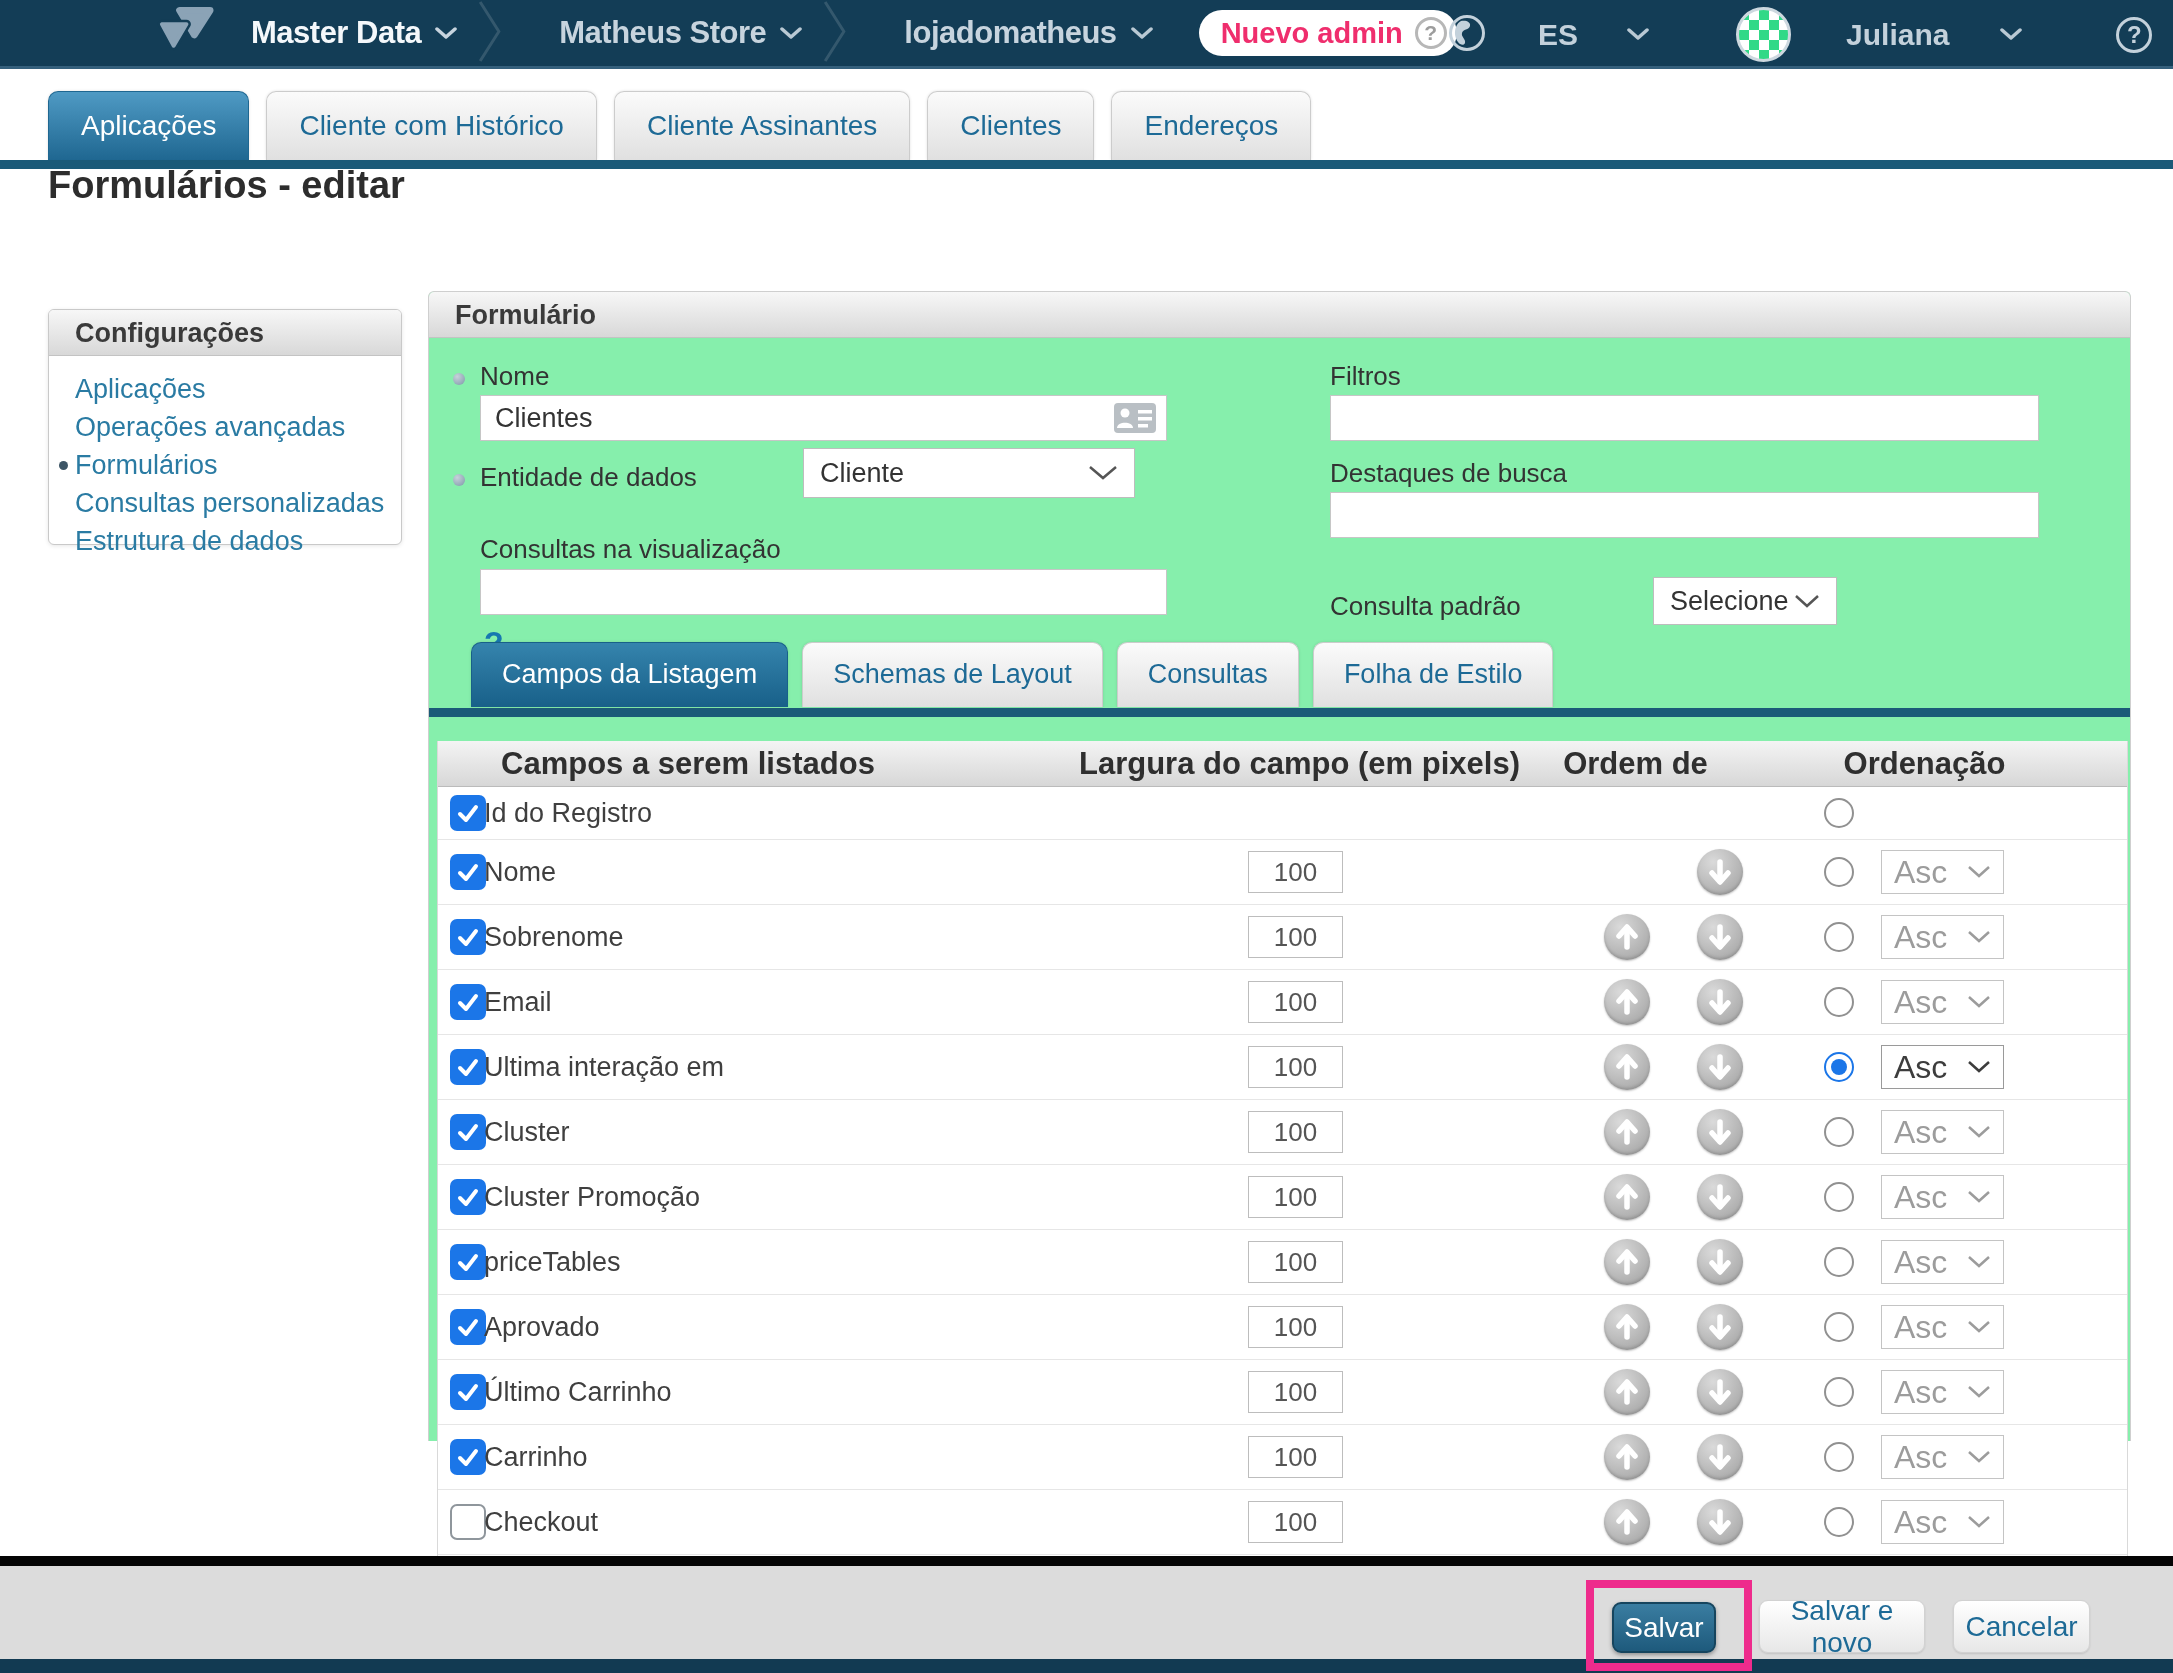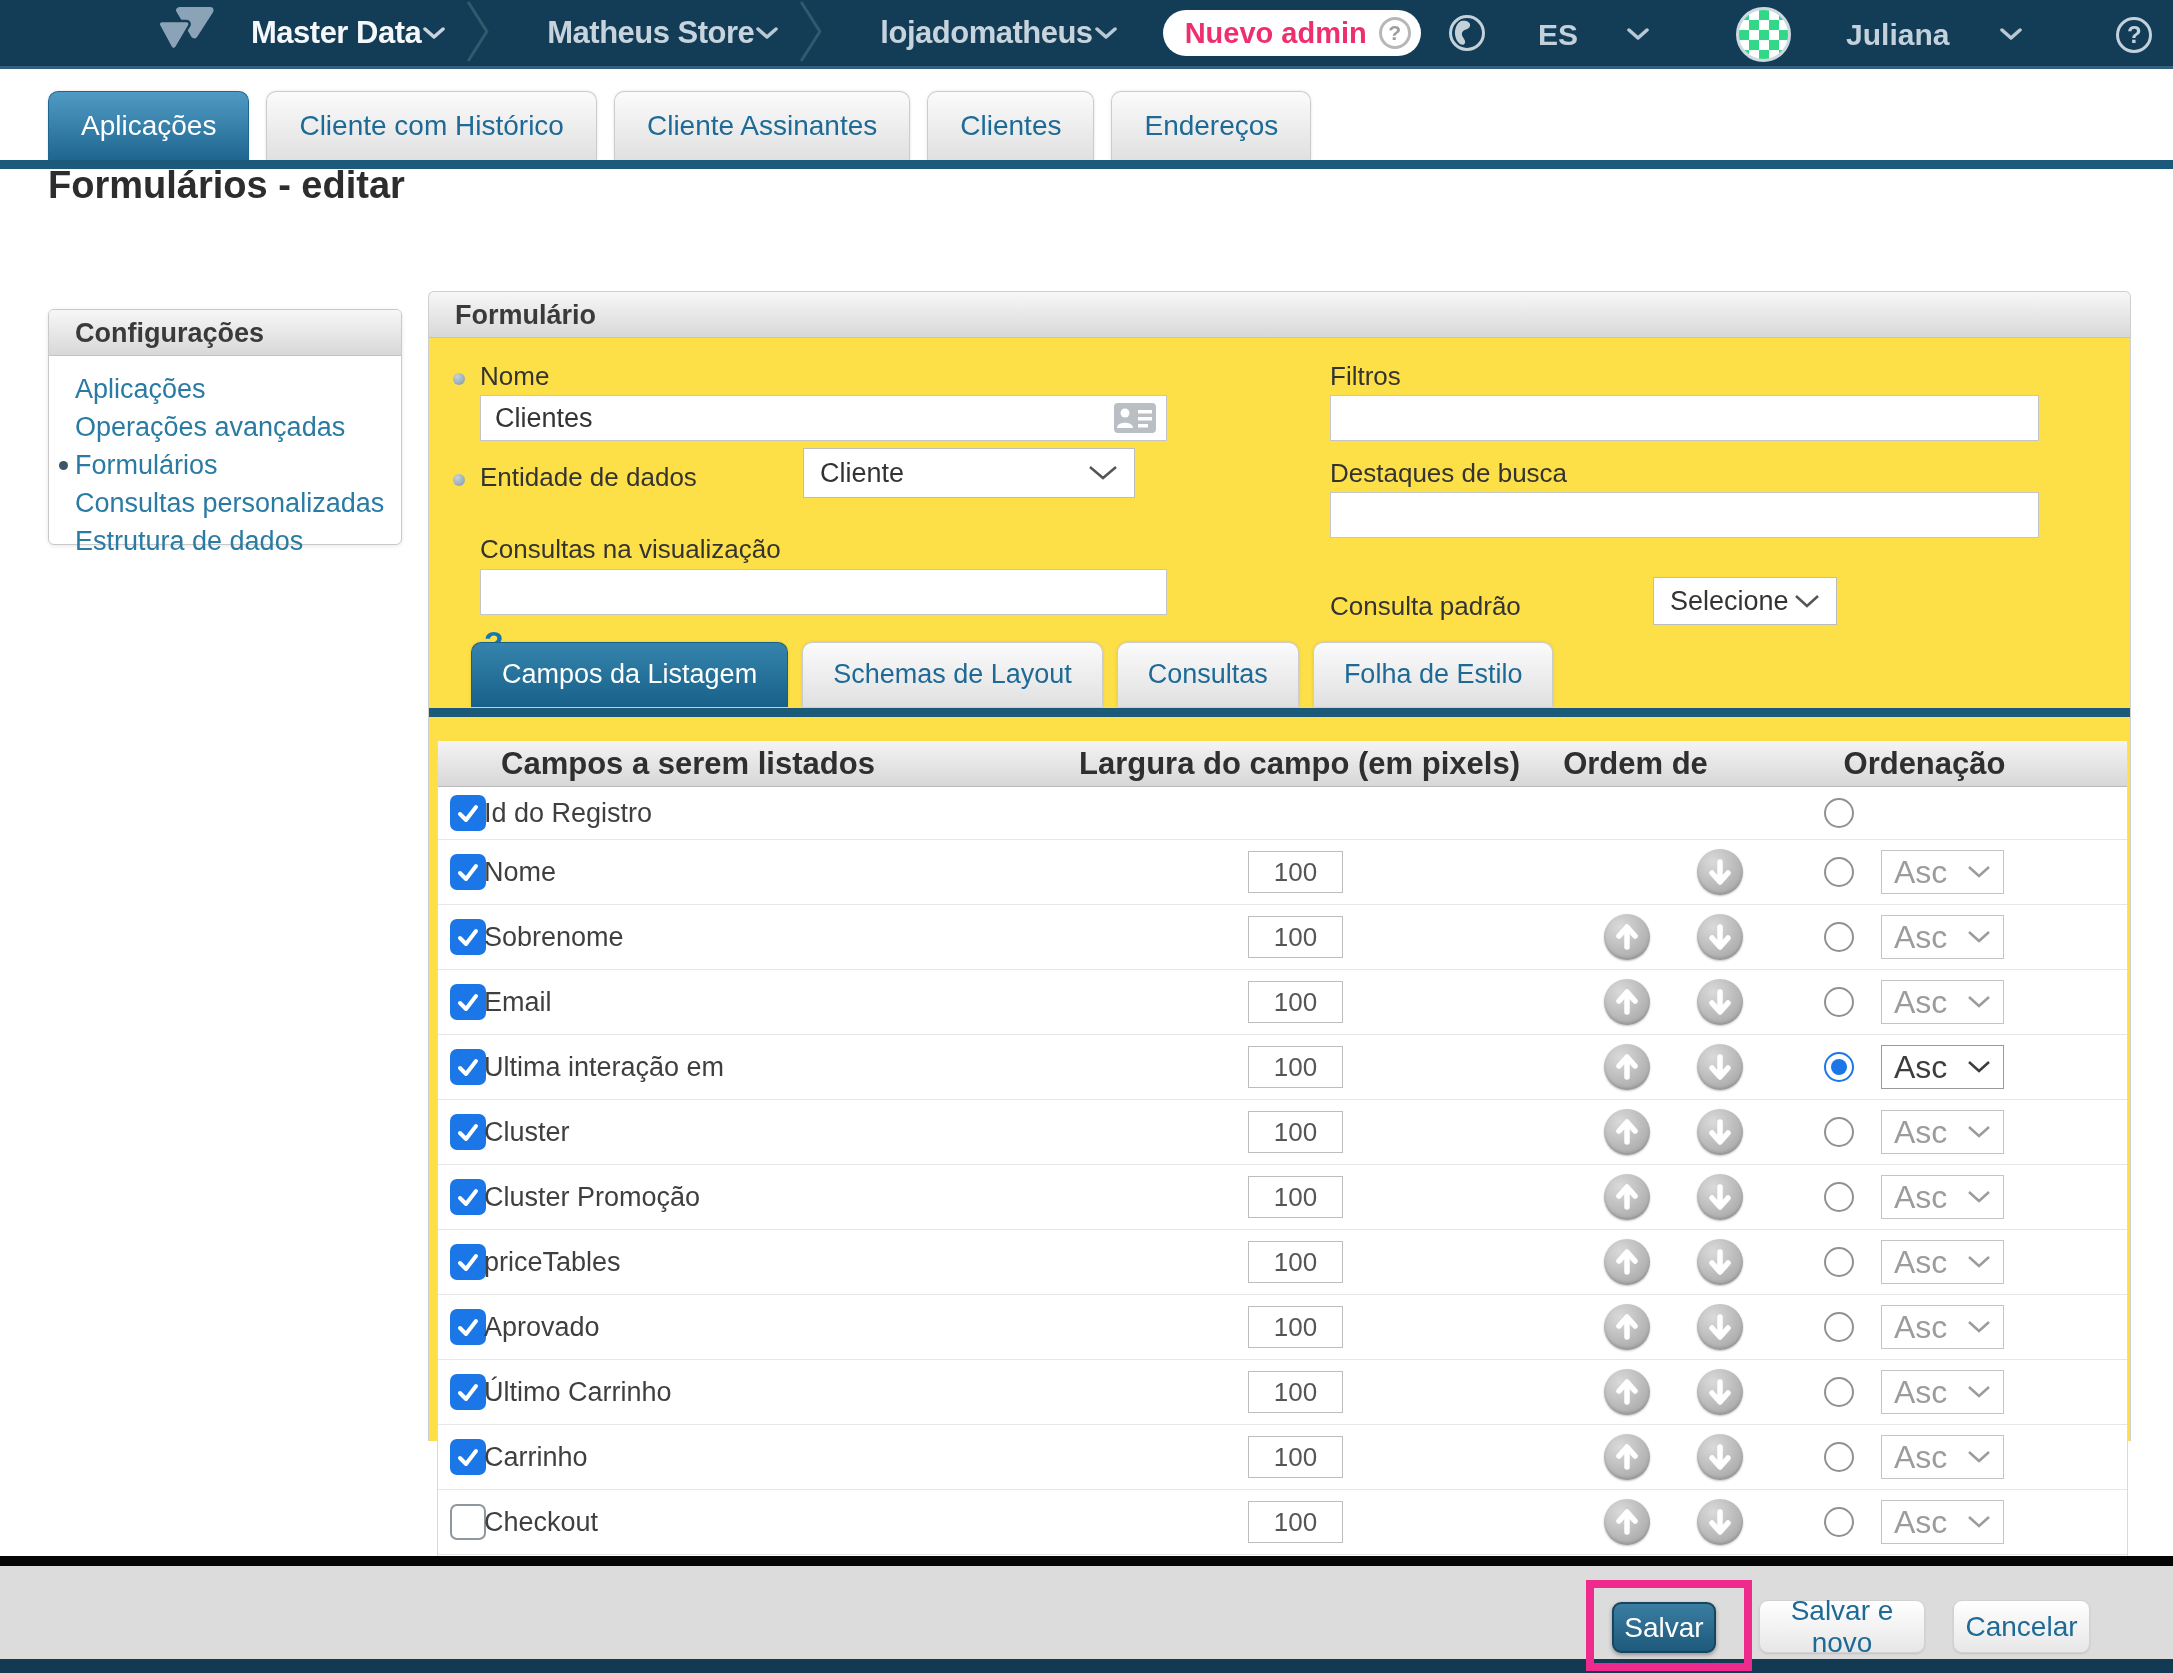--- a/index.html
+++ b/index.html
@@ -3,21 +3,21 @@
 <meta charset="utf-8">
 <style>
   * { margin:0; padding:0; box-sizing:border-box; }
   html,body { width:2173px; height:1673px; }
   body { position:relative; font-family:"Liberation Sans", sans-serif; background:#fff; overflow:hidden; }
 
   
   .topbar { position:absolute; left:0; top:0; width:100%; height:69px; background:#133d56;
             border-bottom:3px solid #35607c; display:flex; align-items:center; }
   .logo { margin-left:154px; flex:0 0 auto; }
-  .crumb { display:flex; align-items:center; gap:2px; margin-left:36px; cursor:pointer; }
+  .crumb { display:flex; align-items:center; gap:14px; margin-left:36px; cursor:pointer; }
   .crumb-name { font-size:31px; font-weight:bold; color:#c7d4de; letter-spacing:-0.5px; white-space:nowrap; }
   .crumb-name.primary { color:#f4f8fb; }
   .crumb-sep { margin:0 20px; flex:0 0 auto; }
   .badge { background:#fff; border-radius:24px; height:46px; display:flex; align-items:center;
            gap:12px; padding:0 10px 0 22px; margin-left:46px; }
   .badge-text { color:#ef2e6d; font-weight:bold; font-size:29px; white-space:nowrap; }
   .qcircle { width:32px; height:32px; border:3px solid #b7b7b7; border-radius:50%;
              color:#9d9d9d; font-size:21px; font-weight:bold; display:flex;
              align-items:center; justify-content:center; background:#fff; }
   .top-right { position:absolute; left:1447px; top:0; height:69px; display:flex; align-items:center;gap:39px; }
@@ -49,21 +49,21 @@
              border:1px solid #c9c9c9; border-radius:6px; background:#fff;
              box-shadow:0 1px 4px rgba(0,0,0,.10); }
   .side-list { padding-top:14px; }
   .side-item { position:relative; padding-left:26px; line-height:38px; font-size:27px;
                color:#2a7ba3; cursor:pointer; }
   .side-item .dot { display:none; position:absolute; left:10px; top:15px; width:9px; height:9px;
                     border-radius:50%; background:#3d5566; }
   .side-item.current .dot { display:block; }
 
   .mainpanel { position:absolute; left:428px; top:291px; width:1703px; height:1150px;
-               border:1px solid #cfcfcf; border-bottom:none; border-radius:6px 6px 0 0; background:#fde047; }
+               border:1px solid #cfcfcf; border-bottom:none; border-radius:6px 6px 0 0; background:#86efac; }
 
   
   .flabel { position:absolute; font-size:26px; color:#333; white-space:nowrap; }
   .req { position:absolute; width:12px; height:12px; border-radius:50%;
          background:radial-gradient(circle at 35% 30%, #c7d2da, #7e97a9); }
   .tinput { position:absolute; border:1px solid #c6c6c6; font-size:27px; color:#333;
             padding:0 14px; background:#fff; font-family:inherit; outline:none; }
   .iconwrap { position:absolute; }
   .iconwrap input { width:100%; height:100%; border:1px solid #c6c6c6; font-size:27px; color:#333;
                     padding:0 63px 0 14px; font-family:inherit; outline:none; }

